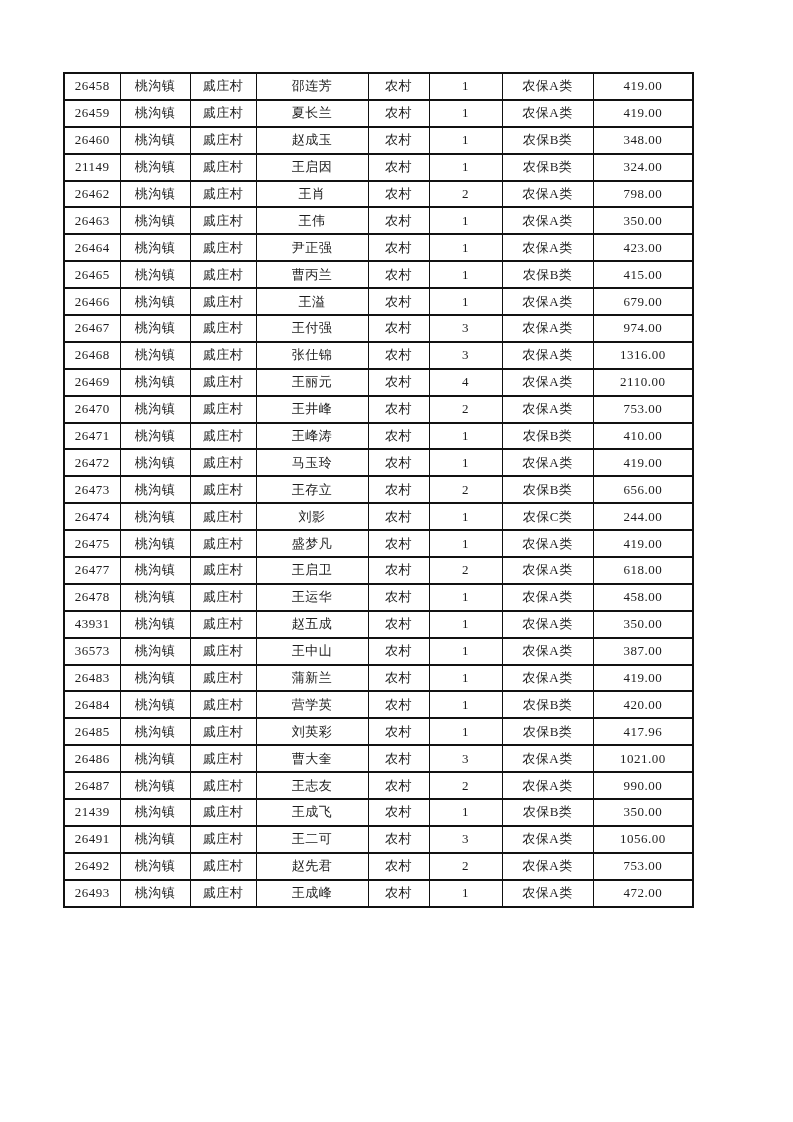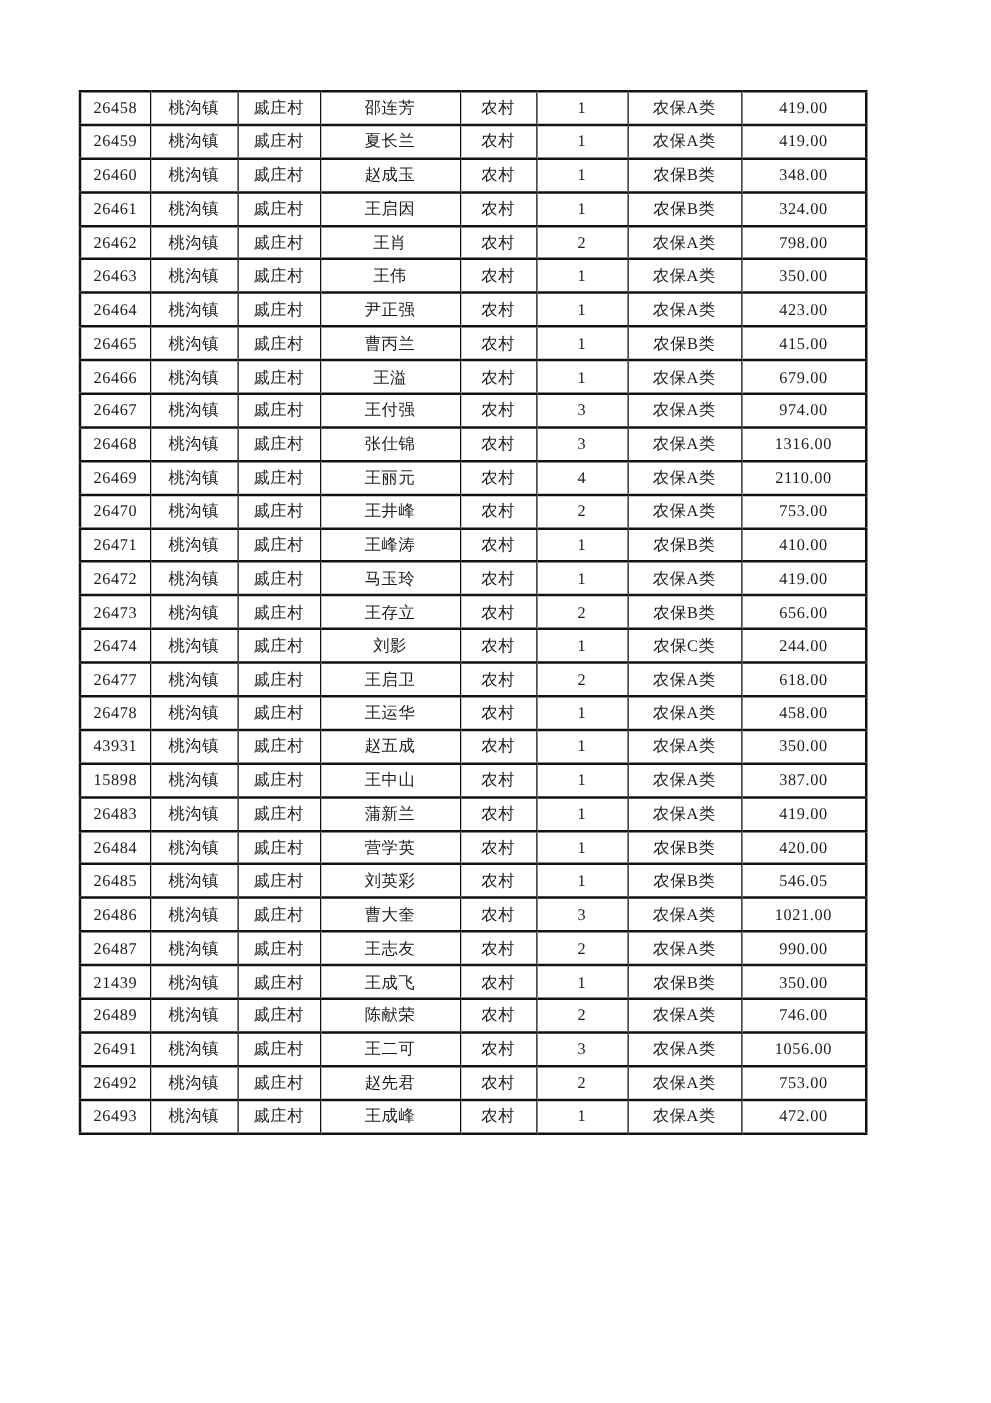--- a/index.html
+++ b/index.html
@@ -83,21 +83,21 @@
             <td>26460</td>
             <td>桃沟镇</td>
             <td>戚庄村</td>
             <td>赵成玉</td>
             <td>农村</td>
             <td>1</td>
             <td>农保B类</td>
             <td>348.00</td>
           </tr>
           <tr>
-            <td>26461</td>
+            <td>21149</td>
             <td>桃沟镇</td>
             <td>戚庄村</td>
             <td>王启因</td>
             <td>农村</td>
             <td>1</td>
             <td>农保B类</td>
             <td>324.00</td>
           </tr>
           <tr>
             <td>26462</td>
@@ -223,20 +223,30 @@
             <td>26474</td>
             <td>桃沟镇</td>
             <td>戚庄村</td>
             <td>刘影</td>
             <td>农村</td>
             <td>1</td>
             <td>农保C类</td>
             <td>244.00</td>
           </tr>
           <tr>
+            <td>26475</td>
+            <td>桃沟镇</td>
+            <td>戚庄村</td>
+            <td>盛梦凡</td>
+            <td>农村</td>
+            <td>1</td>
+            <td>农保A类</td>
+            <td>419.00</td>
+          </tr>
+          <tr>
             <td>26477</td>
             <td>桃沟镇</td>
             <td>戚庄村</td>
             <td>王启卫</td>
             <td>农村</td>
             <td>2</td>
             <td>农保A类</td>
             <td>618.00</td>
           </tr>
           <tr>
@@ -253,21 +263,21 @@
             <td>43931</td>
             <td>桃沟镇</td>
             <td>戚庄村</td>
             <td>赵五成</td>
             <td>农村</td>
             <td>1</td>
             <td>农保A类</td>
             <td>350.00</td>
           </tr>
           <tr>
-            <td>15898</td>
+            <td>36573</td>
             <td>桃沟镇</td>
             <td>戚庄村</td>
             <td>王中山</td>
             <td>农村</td>
             <td>1</td>
             <td>农保A类</td>
             <td>387.00</td>
           </tr>
           <tr>
             <td>26483</td>
@@ -290,21 +300,21 @@
             <td>420.00</td>
           </tr>
           <tr>
             <td>26485</td>
             <td>桃沟镇</td>
             <td>戚庄村</td>
             <td>刘英彩</td>
             <td>农村</td>
             <td>1</td>
             <td>农保B类</td>
-            <td>546.05</td>
+            <td>417.96</td>
           </tr>
           <tr>
             <td>26486</td>
             <td>桃沟镇</td>
             <td>戚庄村</td>
             <td>曹大奎</td>
             <td>农村</td>
             <td>3</td>
             <td>农保A类</td>
             <td>1021.00</td>
@@ -321,30 +331,20 @@
           </tr>
           <tr>
             <td>21439</td>
             <td>桃沟镇</td>
             <td>戚庄村</td>
             <td>王成飞</td>
             <td>农村</td>
             <td>1</td>
             <td>农保B类</td>
             <td>350.00</td>
-          </tr>
-          <tr>
-            <td>26489</td>
-            <td>桃沟镇</td>
-            <td>戚庄村</td>
-            <td>陈献荣</td>
-            <td>农村</td>
-            <td>2</td>
-            <td>农保A类</td>
-            <td>746.00</td>
           </tr>
           <tr>
             <td>26491</td>
             <td>桃沟镇</td>
             <td>戚庄村</td>
             <td>王二可</td>
             <td>农村</td>
             <td>3</td>
             <td>农保A类</td>
             <td>1056.00</td>

